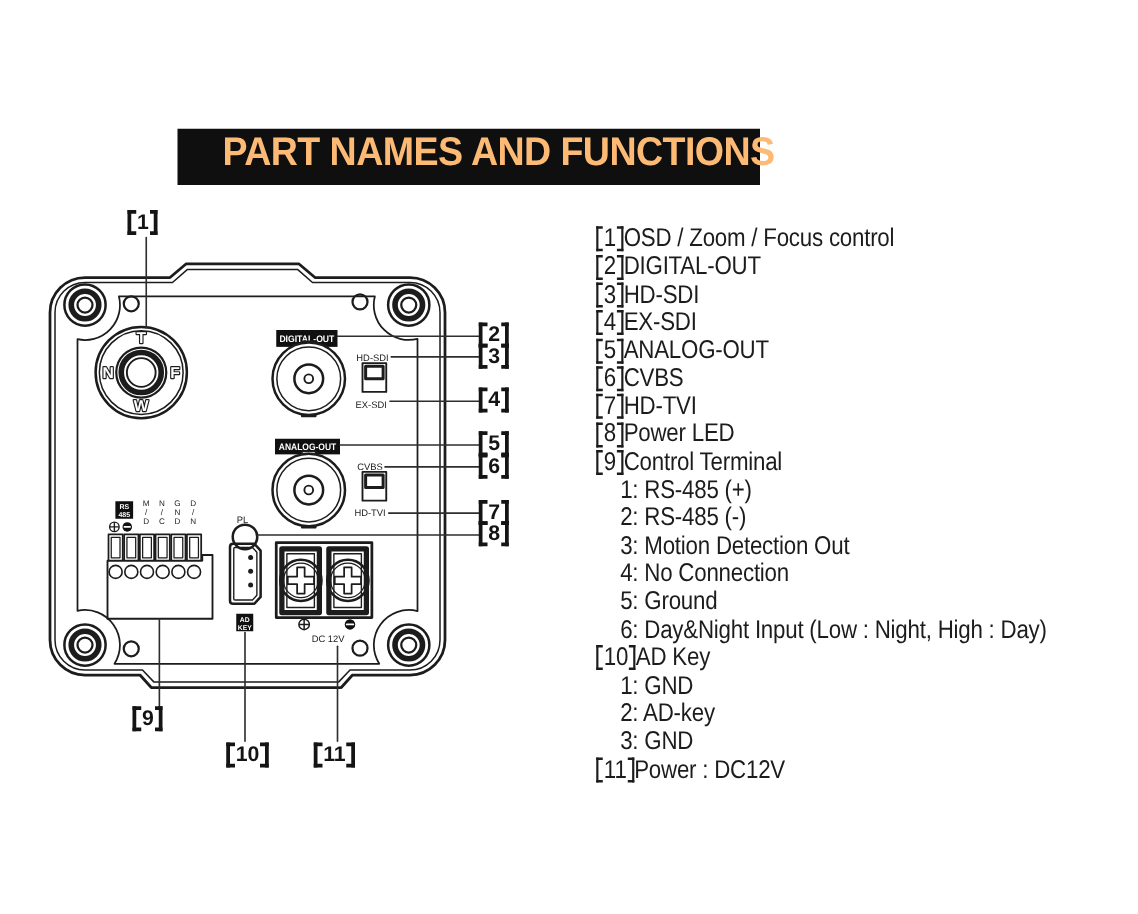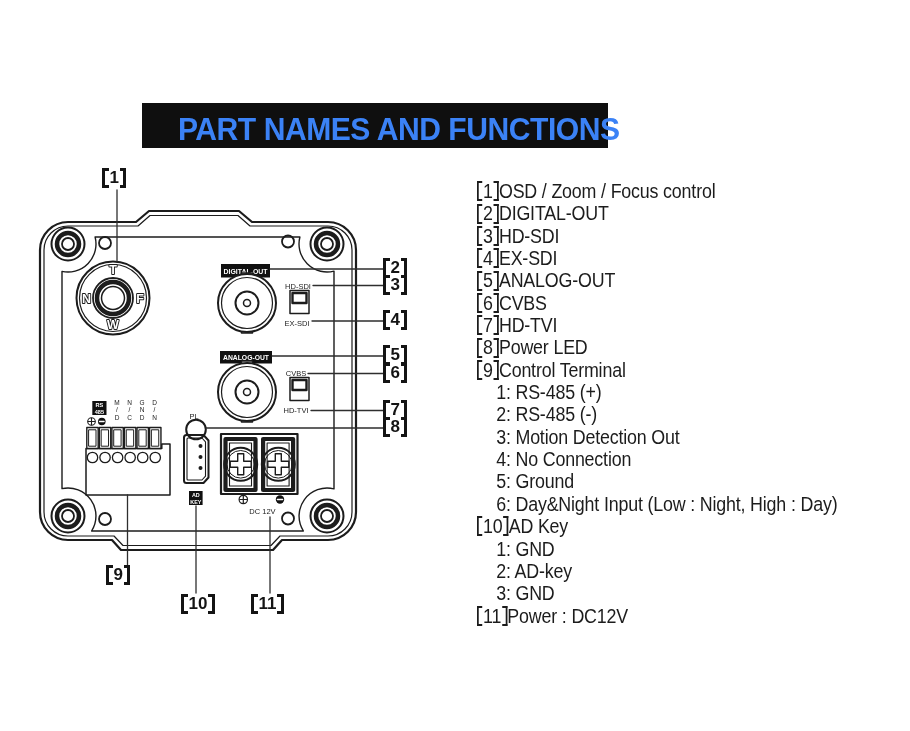--- a/index.html
+++ b/index.html
@@ -3,21 +3,21 @@
 <meta charset="utf-8">
 <style>
   html,body{margin:0;padding:0;}
   body{
     width:910px;height:731px;position:relative;background:#ffffff;
     font-family:"Liberation Sans", sans-serif;color:#1a1a1a;overflow:hidden;
   }
   
   .titlebar{
     position:absolute;left:142px;top:103px;width:466px;height:45px;
-    background:#0f0f0f;color:#3b82f6;display:flex;align-items:flex-end;
+    background:#0f0f0f;color:#fdba74;display:flex;align-items:flex-start;
   }
   .titlebar .ttl{
     font-size:32px;font-weight:bold;margin-left:36px;letter-spacing:-0.5px;
     transform:scaleX(0.94);transform-origin:0 50%;white-space:nowrap;
   }
   
   svg.diagram{position:absolute;left:0;top:0;}
   
   .callout{
     position:absolute;display:flex;align-items:center;height:20px;

